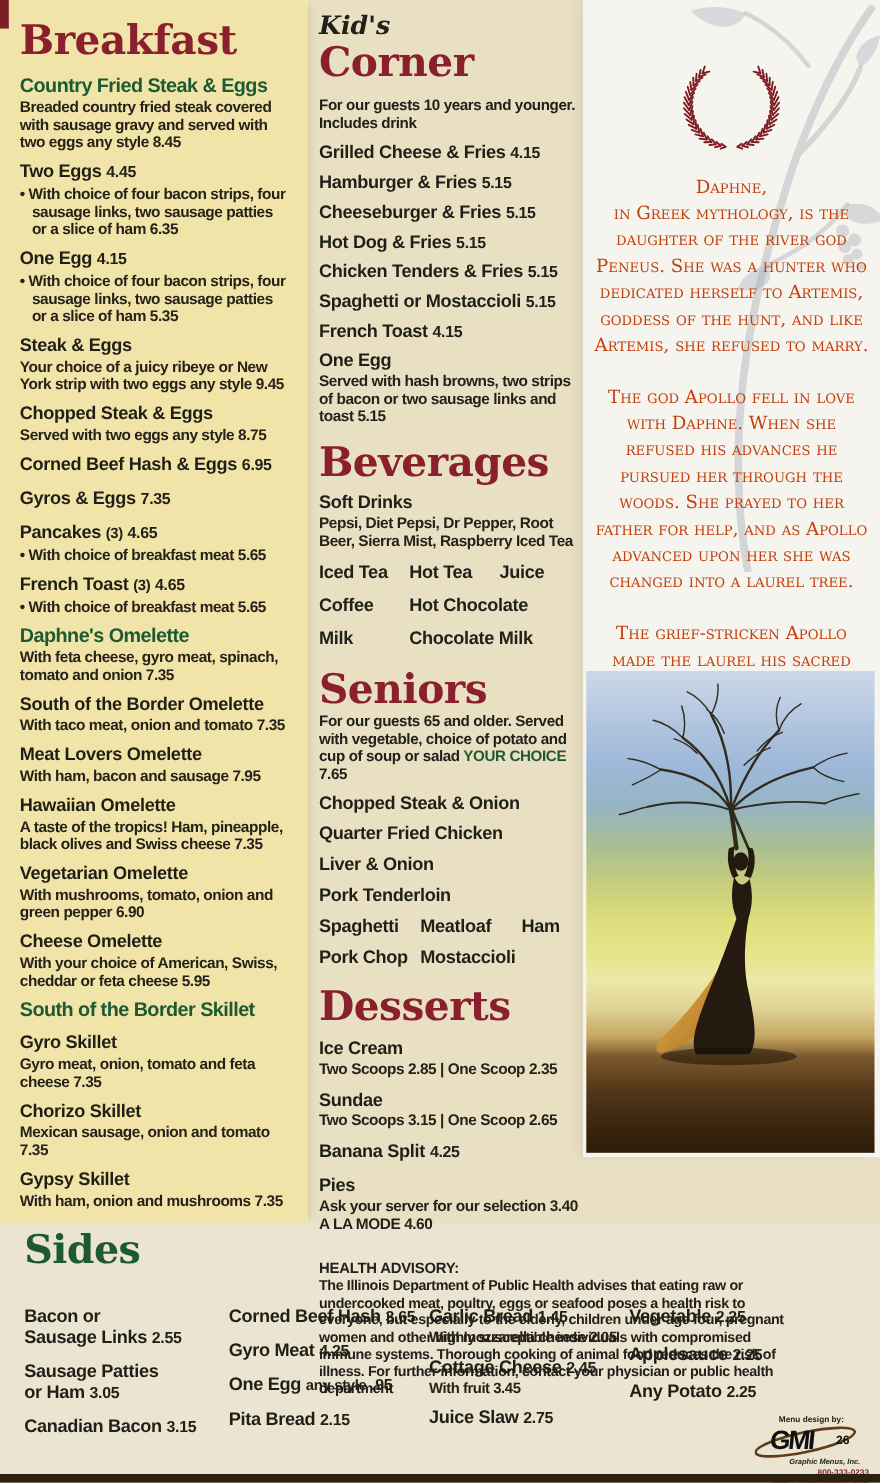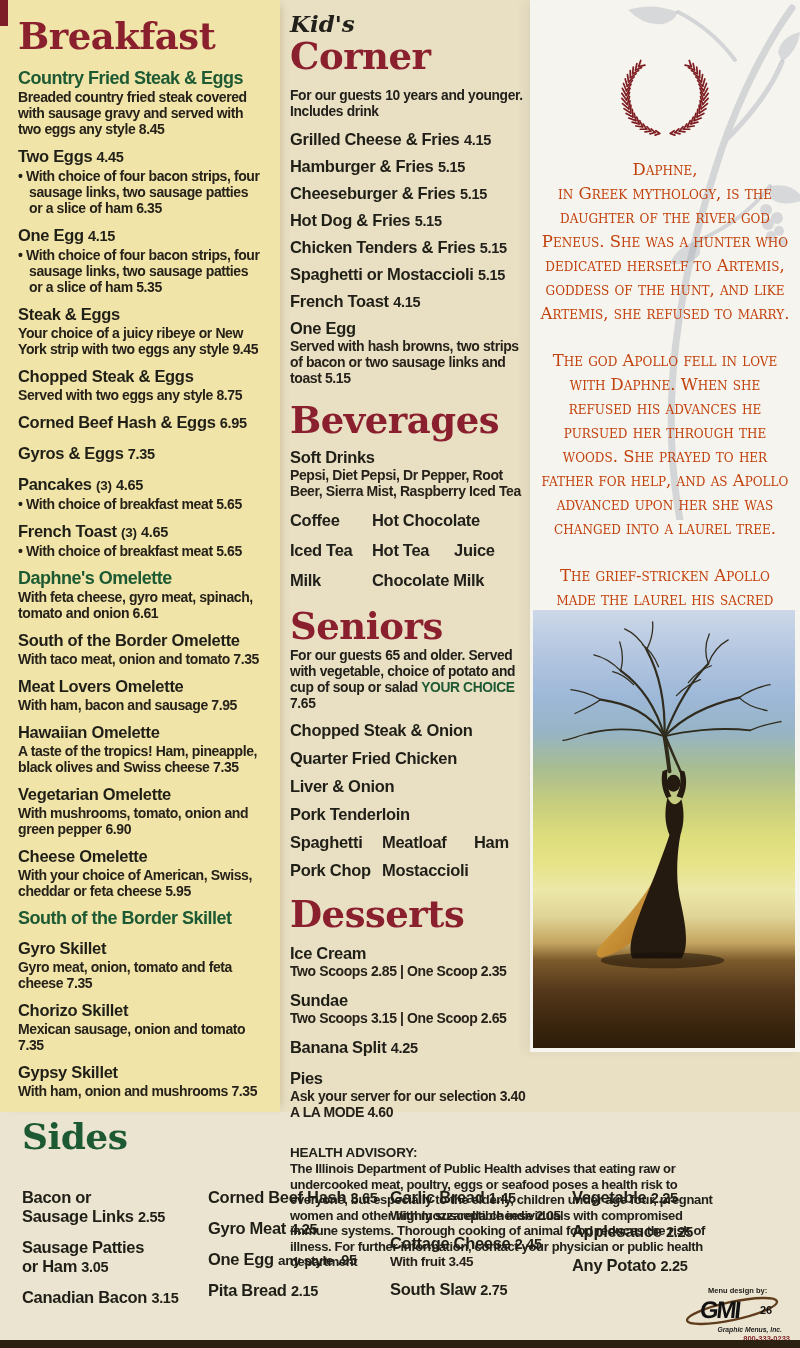--- a/index.html
+++ b/index.html
@@ -274,21 +274,21 @@
   <div class="mi">
     <div class="nm"><span>Pancakes</span> <span class="nt">(3)</span> <span class="pr">4.65</span></div>
     <div class="ds bullet">With choice of breakfast meat  5.65</div>
   </div>
   <div class="mi">
     <div class="nm"><span>French Toast</span> <span class="nt">(3)</span> <span class="pr">4.65</span></div>
     <div class="ds bullet">With choice of breakfast meat  5.65</div>
   </div>
   <div class="mi">
     <div class="nm green">Daphne's Omelette</div>
-    <div class="ds">With feta cheese, gyro meat, spinach, tomato and onion  6.61</div>
+    <div class="ds">With feta cheese, gyro meat, spinach, tomato and onion  7.35</div>
   </div>
   <div class="mi">
     <div class="nm">South of the Border Omelette</div>
     <div class="ds">With taco meat, onion and tomato  7.35</div>
   </div>
   <div class="mi">
     <div class="nm">Meat Lovers Omelette</div>
     <div class="ds">With ham, bacon and sausage  7.95</div>
   </div>
   <div class="mi">
@@ -340,27 +340,27 @@
     </div>
   </div>
 
   <div>
     <h1 class="h-slab" style="margin-bottom:8px">Beverages</h1>
     <div class="kitem" style="margin-bottom:12px">
       <div class="nm">Soft Drinks</div>
       <div class="ds">Pepsi, Diet Pepsi, Dr Pepper, Root Beer, Sierra Mist, Raspberry Iced Tea</div>
     </div>
     <div class="bev-row">
-      <span class="c1">Coffee</span>
-        <span>Hot Chocolate</span>
-    </div>
-    <div class="bev-row">
       <span class="c1">Iced Tea</span>
         <span class="c2">Hot Tea</span>
         <span>Juice</span>
+    </div>
+    <div class="bev-row">
+      <span class="c1">Coffee</span>
+        <span>Hot Chocolate</span>
     </div>
     <div class="bev-row" style="margin-bottom:16px">
       <span class="c1">Milk</span>
         <span>Chocolate Milk</span>
     </div>
   </div>
 
   <div>
     <h1 class="h-slab" style="margin-bottom:2px">Seniors</h1>
     <div class="intro" style="margin-bottom:8px">
@@ -430,21 +430,21 @@
   </div>
   <div>
     <div class="side-item">
       <div><span>Garlic Bread</span> <span class="pr">1.45</span></div>
       <div class="sub">With mozzarella cheese  2.05</div>
     </div>
     <div class="side-item">
       <div><span>Cottage Cheese</span> <span class="pr">2.45</span></div>
       <div class="sub">With fruit  3.45</div>
     </div>
-    <div class="side-item"><span>South Slaw</span> <span class="pr">2.75</span></div>
+    <div class="side-item"><span>Juice Slaw</span> <span class="pr">2.75</span></div>
   </div>
   <div>
     <div class="side-item" style="margin-bottom:14px"><span>Vegetable</span> <span class="pr">2.25</span></div>
     <div class="side-item" style="margin-bottom:14px"><span>Applesauce</span> <span class="pr">2.25</span></div>
     <div class="side-item"><span>Any Potato</span> <span class="pr">2.25</span></div>
   </div>
 </div>
 
 <div class="credit">
   <div class="credit-label">Menu design by:</div>

